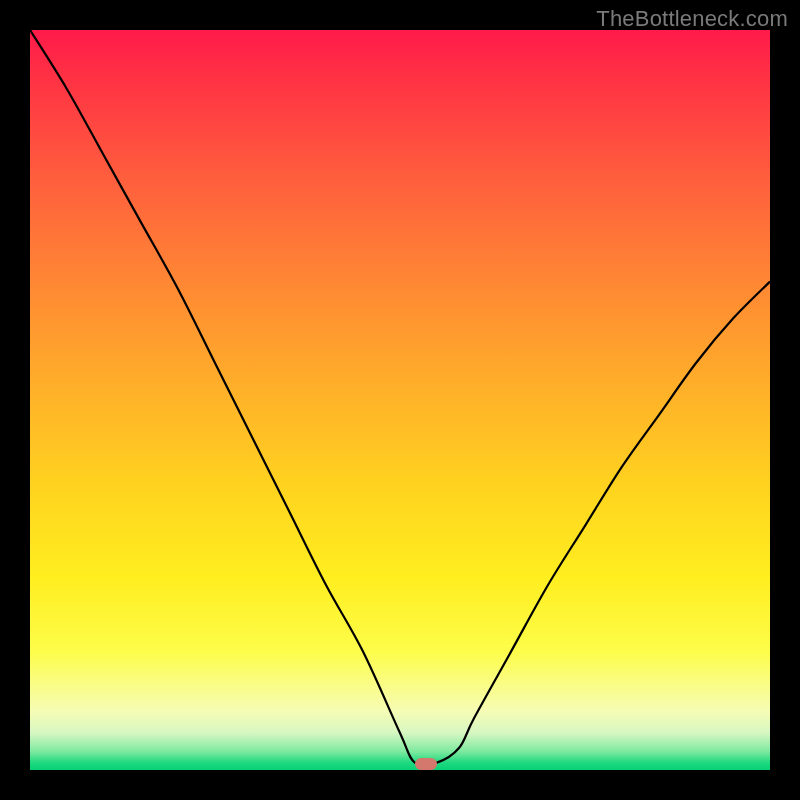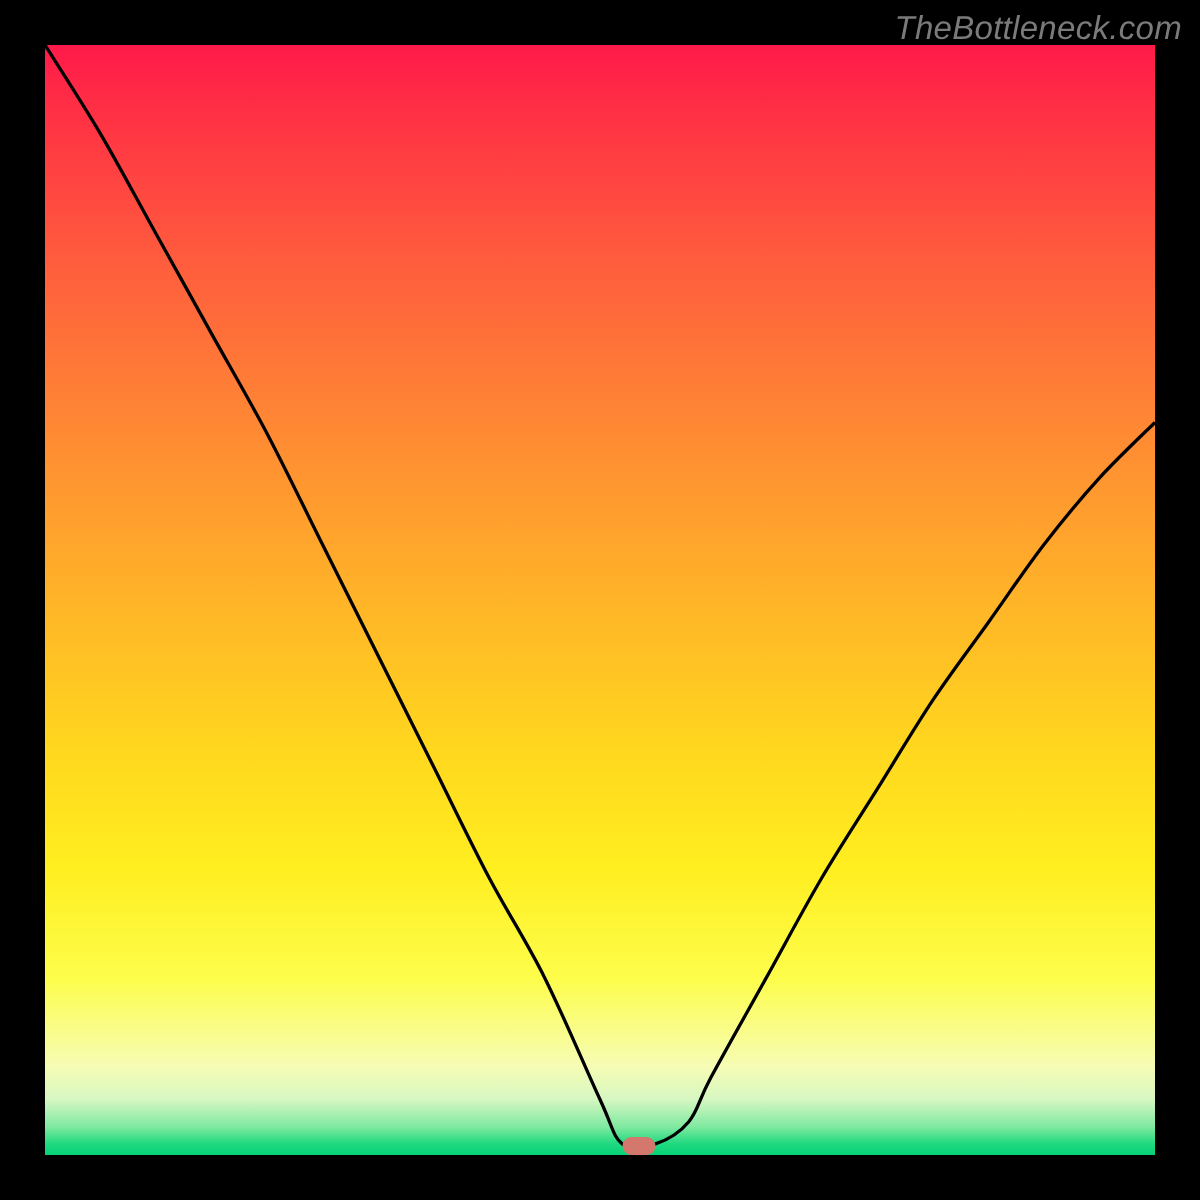--- a/index.html
+++ b/index.html
@@ -9,21 +9,20 @@
     height: 800px;
     background: #000;
     font-family: Arial, Helvetica, sans-serif;
     overflow: hidden;
   }
   .frame {
     position: relative;
     width: 800px;
     height: 800px;
     background: #000;
-    font-style: italic;
   }
   .plot {
     position: absolute;
     left: 30px;
     top: 30px;
     width: 740px;
     height: 740px;
     overflow: hidden;
   }
   .gradient {

